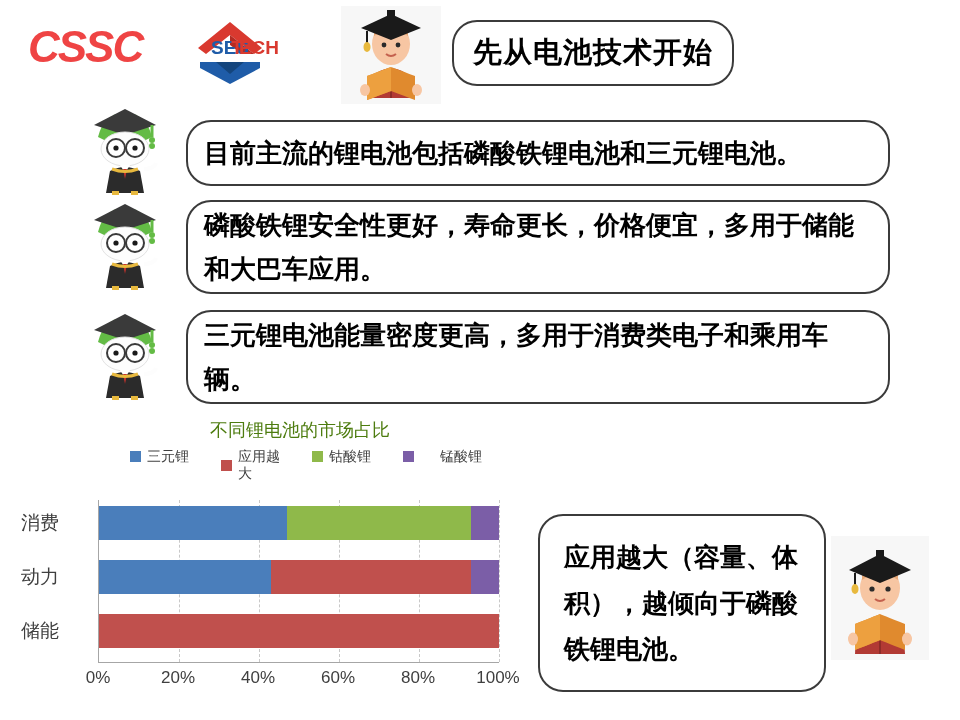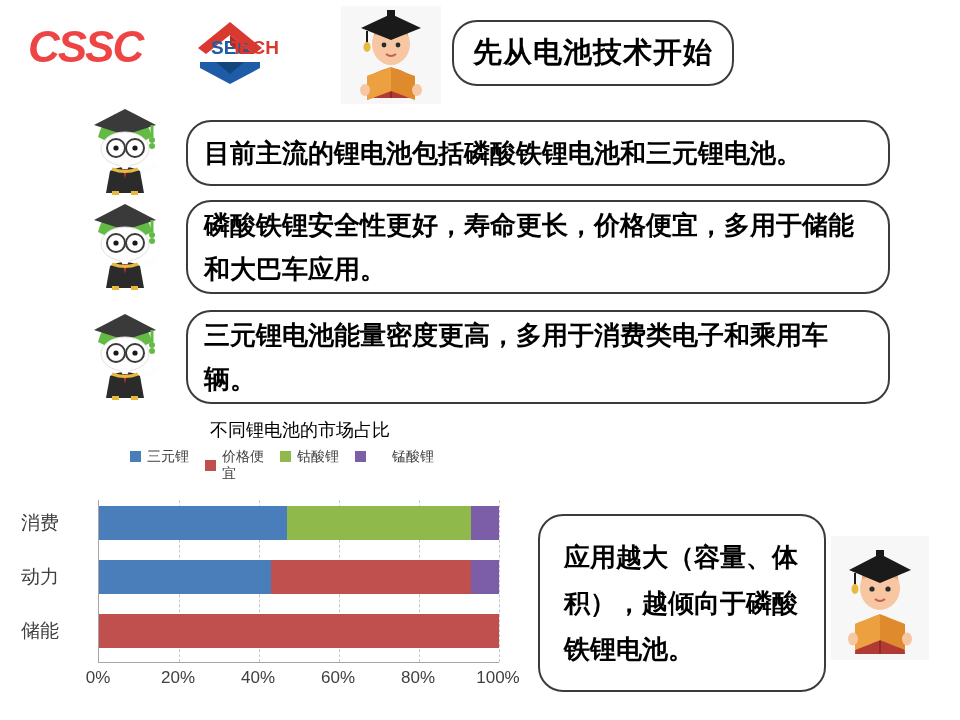--- a/index.html
+++ b/index.html
@@ -109,31 +109,31 @@
     position: absolute;
     left: 0px; top: 418px;
     width: 540px; height: 300px;
   }
   #chart-title {
     position: absolute;
     left: 0; top: 0;
     width: 540px;
     text-align: center;
     font-size: 18px;
-    color: #000000;
+    color: #4d7c0f;
     padding-left: 60px;
     box-sizing: border-box;
   }
   #chart-legend {
     position: absolute;
     left: 130px; top: 30px;
     width: 400px;
     display: flex;
     align-items: flex-start;
-    gap: 16px;
+    gap: 32px;
   }
   .legend-item {
     display: flex;
     align-items: center;
     gap: 6px;
   }
   .legend-swatch {
     width: 11px; height: 11px;
     flex: 0 0 auto;
   }
@@ -340,21 +340,21 @@
 
 <div id="chart">
   <div id="chart-title">不同锂电池的市场占比</div>
   <div id="chart-legend">
       <div class="legend-item">
         <span class="legend-swatch" style="background: rgb(74, 126, 187);"></span>
         <span class="legend-label">三元锂</span>
       </div>
       <div class="legend-item">
         <span class="legend-swatch" style="background: rgb(192, 80, 77);"></span>
-        <span class="legend-label">价格便宜</span>
+        <span class="legend-label">应用越大</span>
       </div>
       <div class="legend-item">
         <span class="legend-swatch" style="background: rgb(143, 185, 74);"></span>
         <span class="legend-label">钴酸锂</span>
       </div>
       <div class="legend-item">
         <span class="legend-swatch" style="background: rgb(123, 94, 167);"></span>
         <span class="legend-label wide">锰酸锂</span>
       </div>
     </div>

